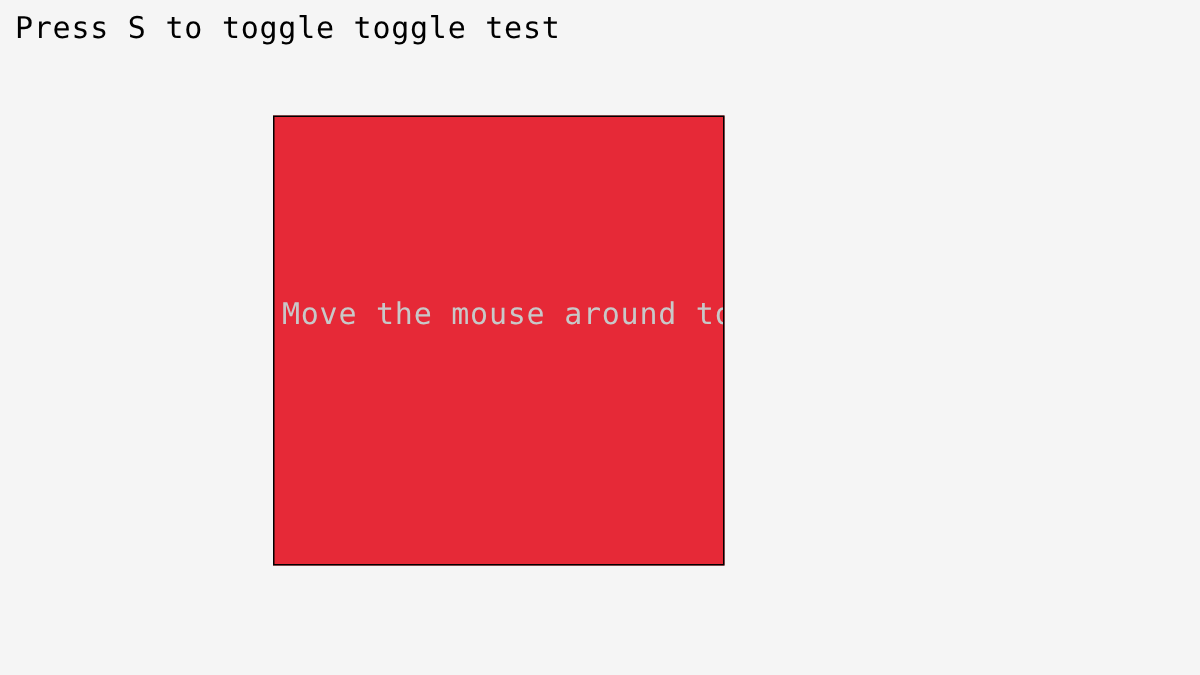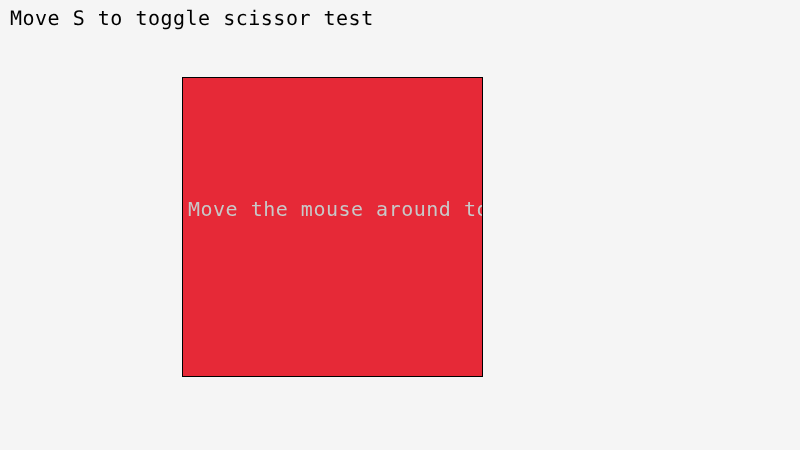--- a/index.html
+++ b/index.html
@@ -64,19 +64,19 @@
     white-space: nowrap;
     -webkit-font-smoothing: none;
     font-smooth: never;
   }
 </style>
 </head>
 <body>
 
 <div id="app">
 
-  <div class="hint-text">Move S to toggle scissor test</div>
+  <div class="hint-text">Press S to toggle toggle test</div>
 
   <div class="scissor-area">
     <div class="clipped-text">Move the mouse around to reveal this text!</div>
   </div>
 
 </div>
 
 </body></html>

